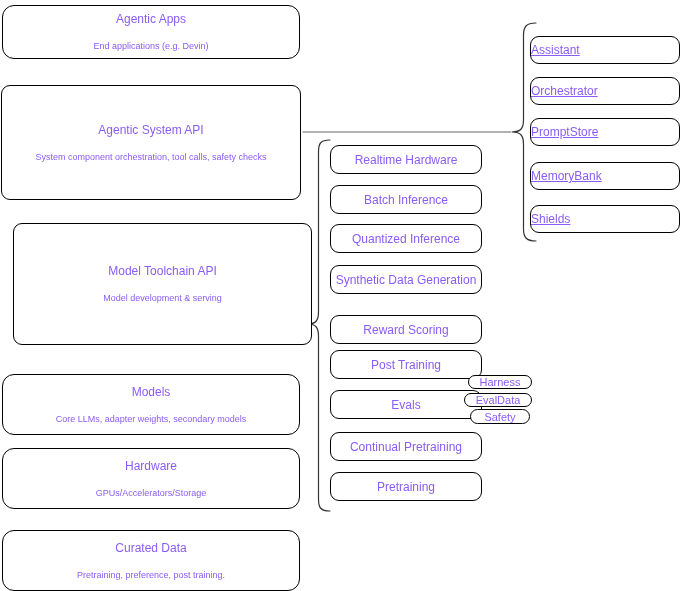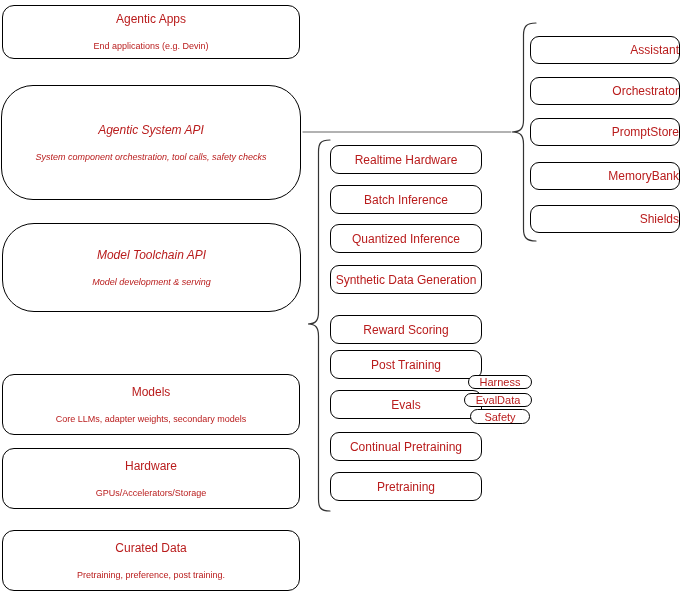--- a/index.html
+++ b/index.html
@@ -1,48 +1,48 @@
 <!DOCTYPE html>
 <html><head>
 <meta charset="utf-8">
 <style>
   html,body{margin:0;padding:0;background:#ffffff;}
   .canvas{
     position:relative;
     width:682px;height:591px;
     background:#ffffff;
     font-family:"Liberation Sans",sans-serif;
-    color:#b91c1c;
+    color:#8b5cf6;
     overflow:hidden;
   }
   .overlay{position:absolute;left:0;top:0;width:682px;height:591px;}
   .box{
     position:absolute;
     box-sizing:border-box;
     background:#ffffff;
     border:1.2px solid #000000;
     display:flex;flex-direction:column;
     align-items:center;justify-content:center;
     text-align:center;
   }
   .r-small{border-radius:12px;}
-  .r-big{border-radius:32px;font-style:italic;}
+  .r-big{border-radius:9px;}
   .title{font-size:12px;line-height:16px;white-space:nowrap;}
   .subtitle{font-size:9px;line-height:13px;white-space:nowrap;margin-top:13px;}
   .mbox{
     position:absolute;left:330px;width:152px;height:29px;
     box-sizing:border-box;background:#ffffff;border:1.2px solid #000000;border-radius:9px;
     display:flex;align-items:center;justify-content:center;
     font-size:12px;white-space:nowrap;
   }
   .rbox{
     position:absolute;left:530px;width:150px;height:28px;
     box-sizing:border-box;background:#ffffff;border:1.2px solid #000000;border-radius:9px;
-    display:flex;align-items:center;justify-content:flex-end;
-    font-size:12px;white-space:nowrap;
+    display:flex;align-items:center;justify-content:flex-start;
+    font-size:12px;white-space:nowrap;text-decoration:underline;
   }
   .pill{
     position:absolute;
     box-sizing:border-box;background:#ffffff;border:1.1px solid #000000;border-radius:8px;
     display:flex;align-items:center;justify-content:center;
     font-size:11px;line-height:12px;white-space:nowrap;
   }
 </style>
 </head>
 <body>
@@ -58,21 +58,21 @@
   <div class="box r-small" style="left:2px;top:5px;width:298px;height:54px">
     <div class="title">Agentic Apps</div>
     <div class="subtitle">End applications (e.g. Devin)</div>
   </div>
 
   <div class="box r-big" style="left:1px;top:85px;width:300px;height:115px">
     <div class="title">Agentic System API</div>
     <div class="subtitle">System component orchestration, tool calls, safety checks</div>
   </div>
 
-  <div class="box r-big" style="left:2px;top:223px;width:299px;height:89px">
+  <div class="box r-big" style="left:13px;top:223px;width:299px;height:122px">
     <div class="title">Model Toolchain API</div>
     <div class="subtitle">Model development &amp; serving</div>
   </div>
 
   <div class="box r-small" style="left:2px;top:374px;width:298px;height:61px">
     <div class="title">Models</div>
     <div class="subtitle">Core LLMs, adapter weights, secondary models</div>
   </div>
 
   <div class="box r-small" style="left:2px;top:530px;width:298px;height:61px">

